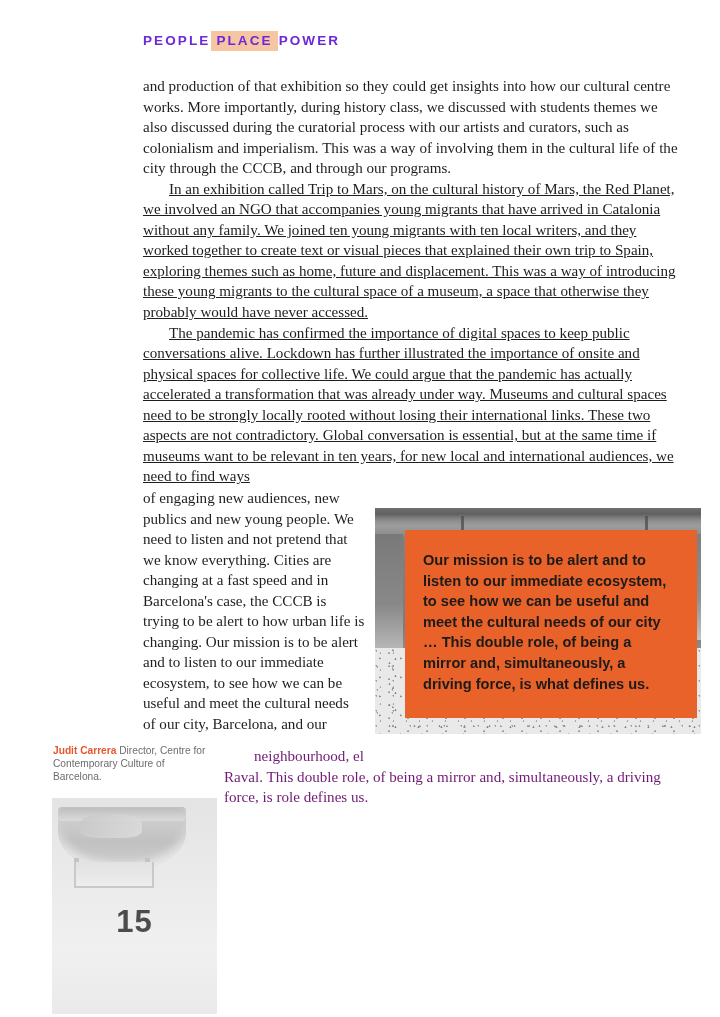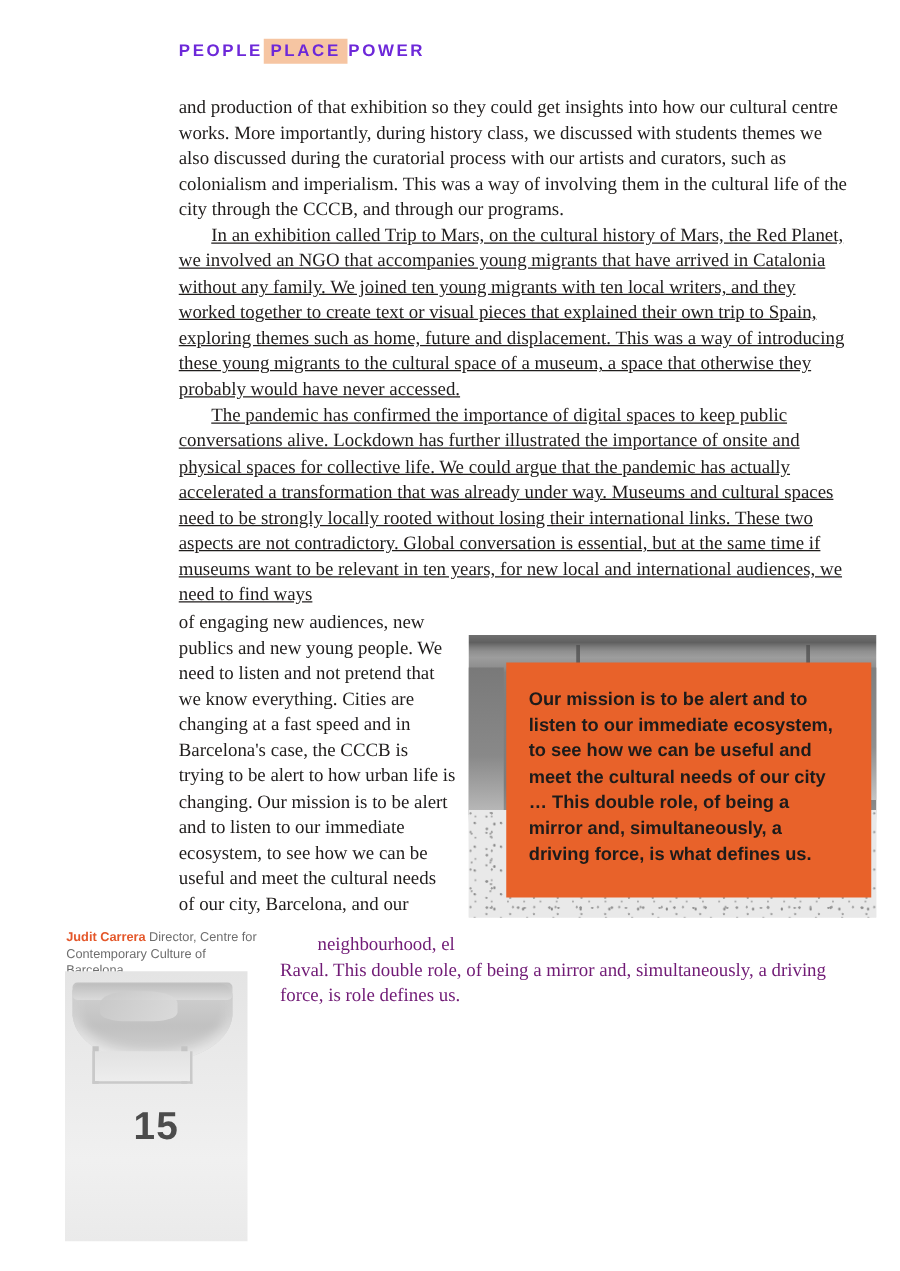--- a/index.html
+++ b/index.html
@@ -181,23 +181,24 @@
     font-family: "Liberation Sans", sans-serif;
     font-size: 14.6px;
     line-height: 20.6px;
     color: #1d1b1a;
   }
 
   
   .folio-figure {
     position: absolute;
     left: 52px;
-    top: 777px;
+    top: 798px;
     width: 146px;
     height: 216px;
+    padding-left: 19px;
   }
   .folio-photo {
     position: absolute;
     inset: 0;
     background: linear-gradient(to bottom, #e4e4e4 0%, #ebebeb 40%, #f0f0f0 70%, #eaeaea 100%);
   }
   
   .folio-photo .bowl {
     position: absolute;
     left: 6px;

